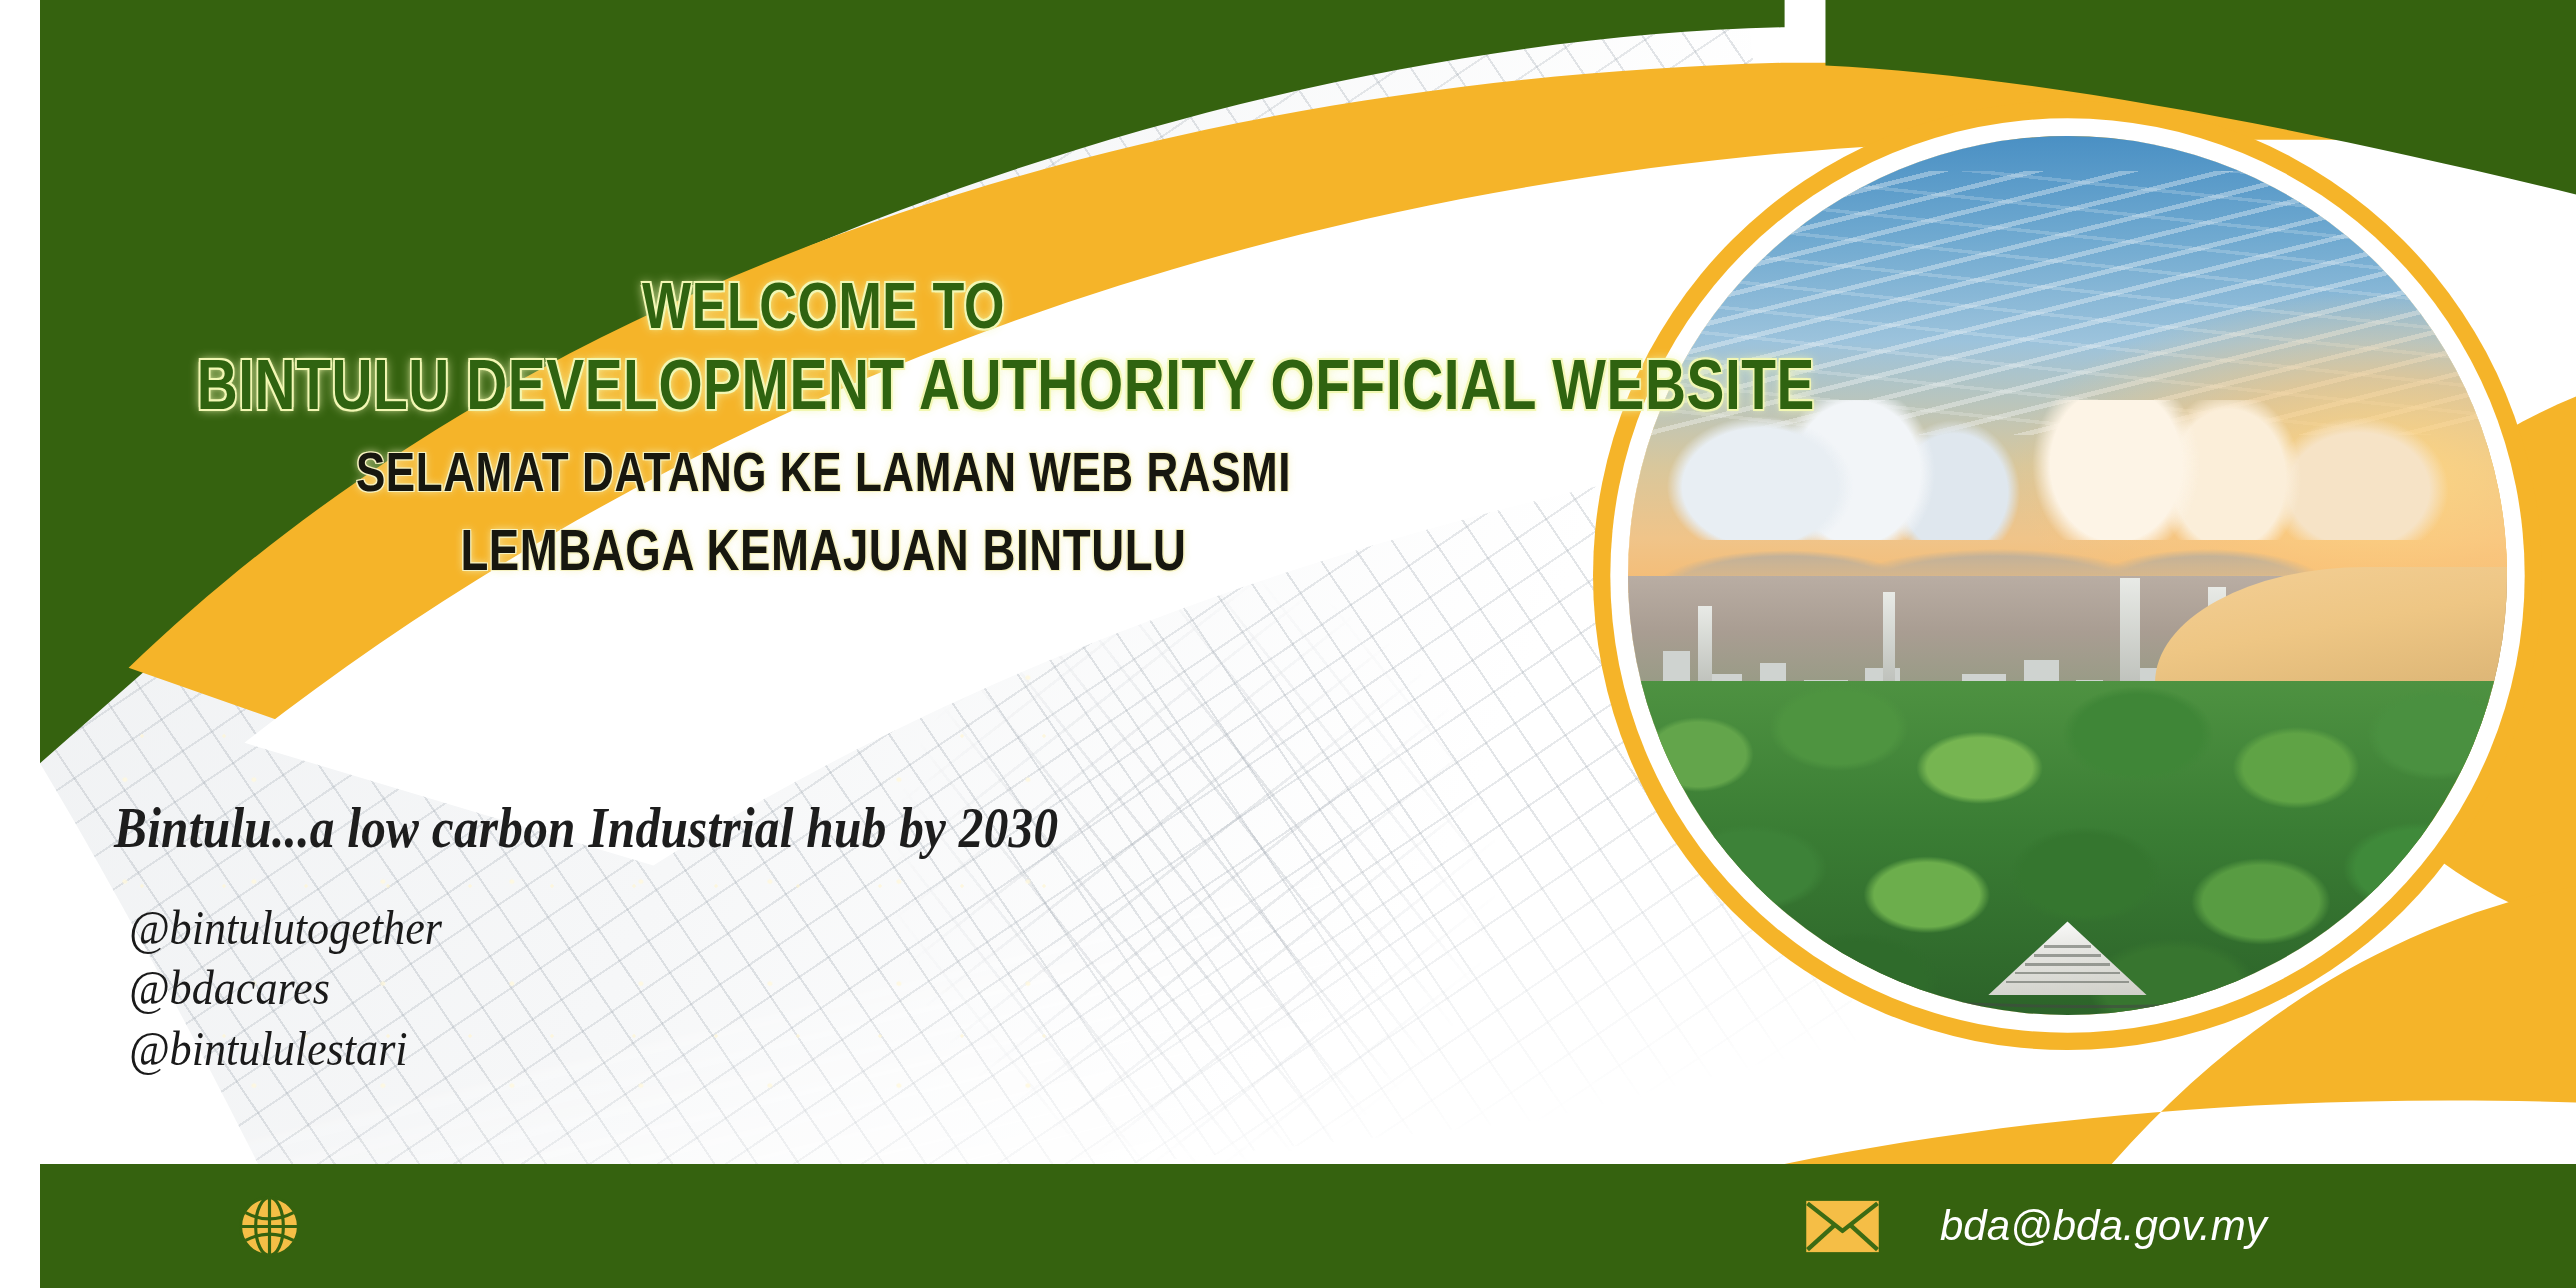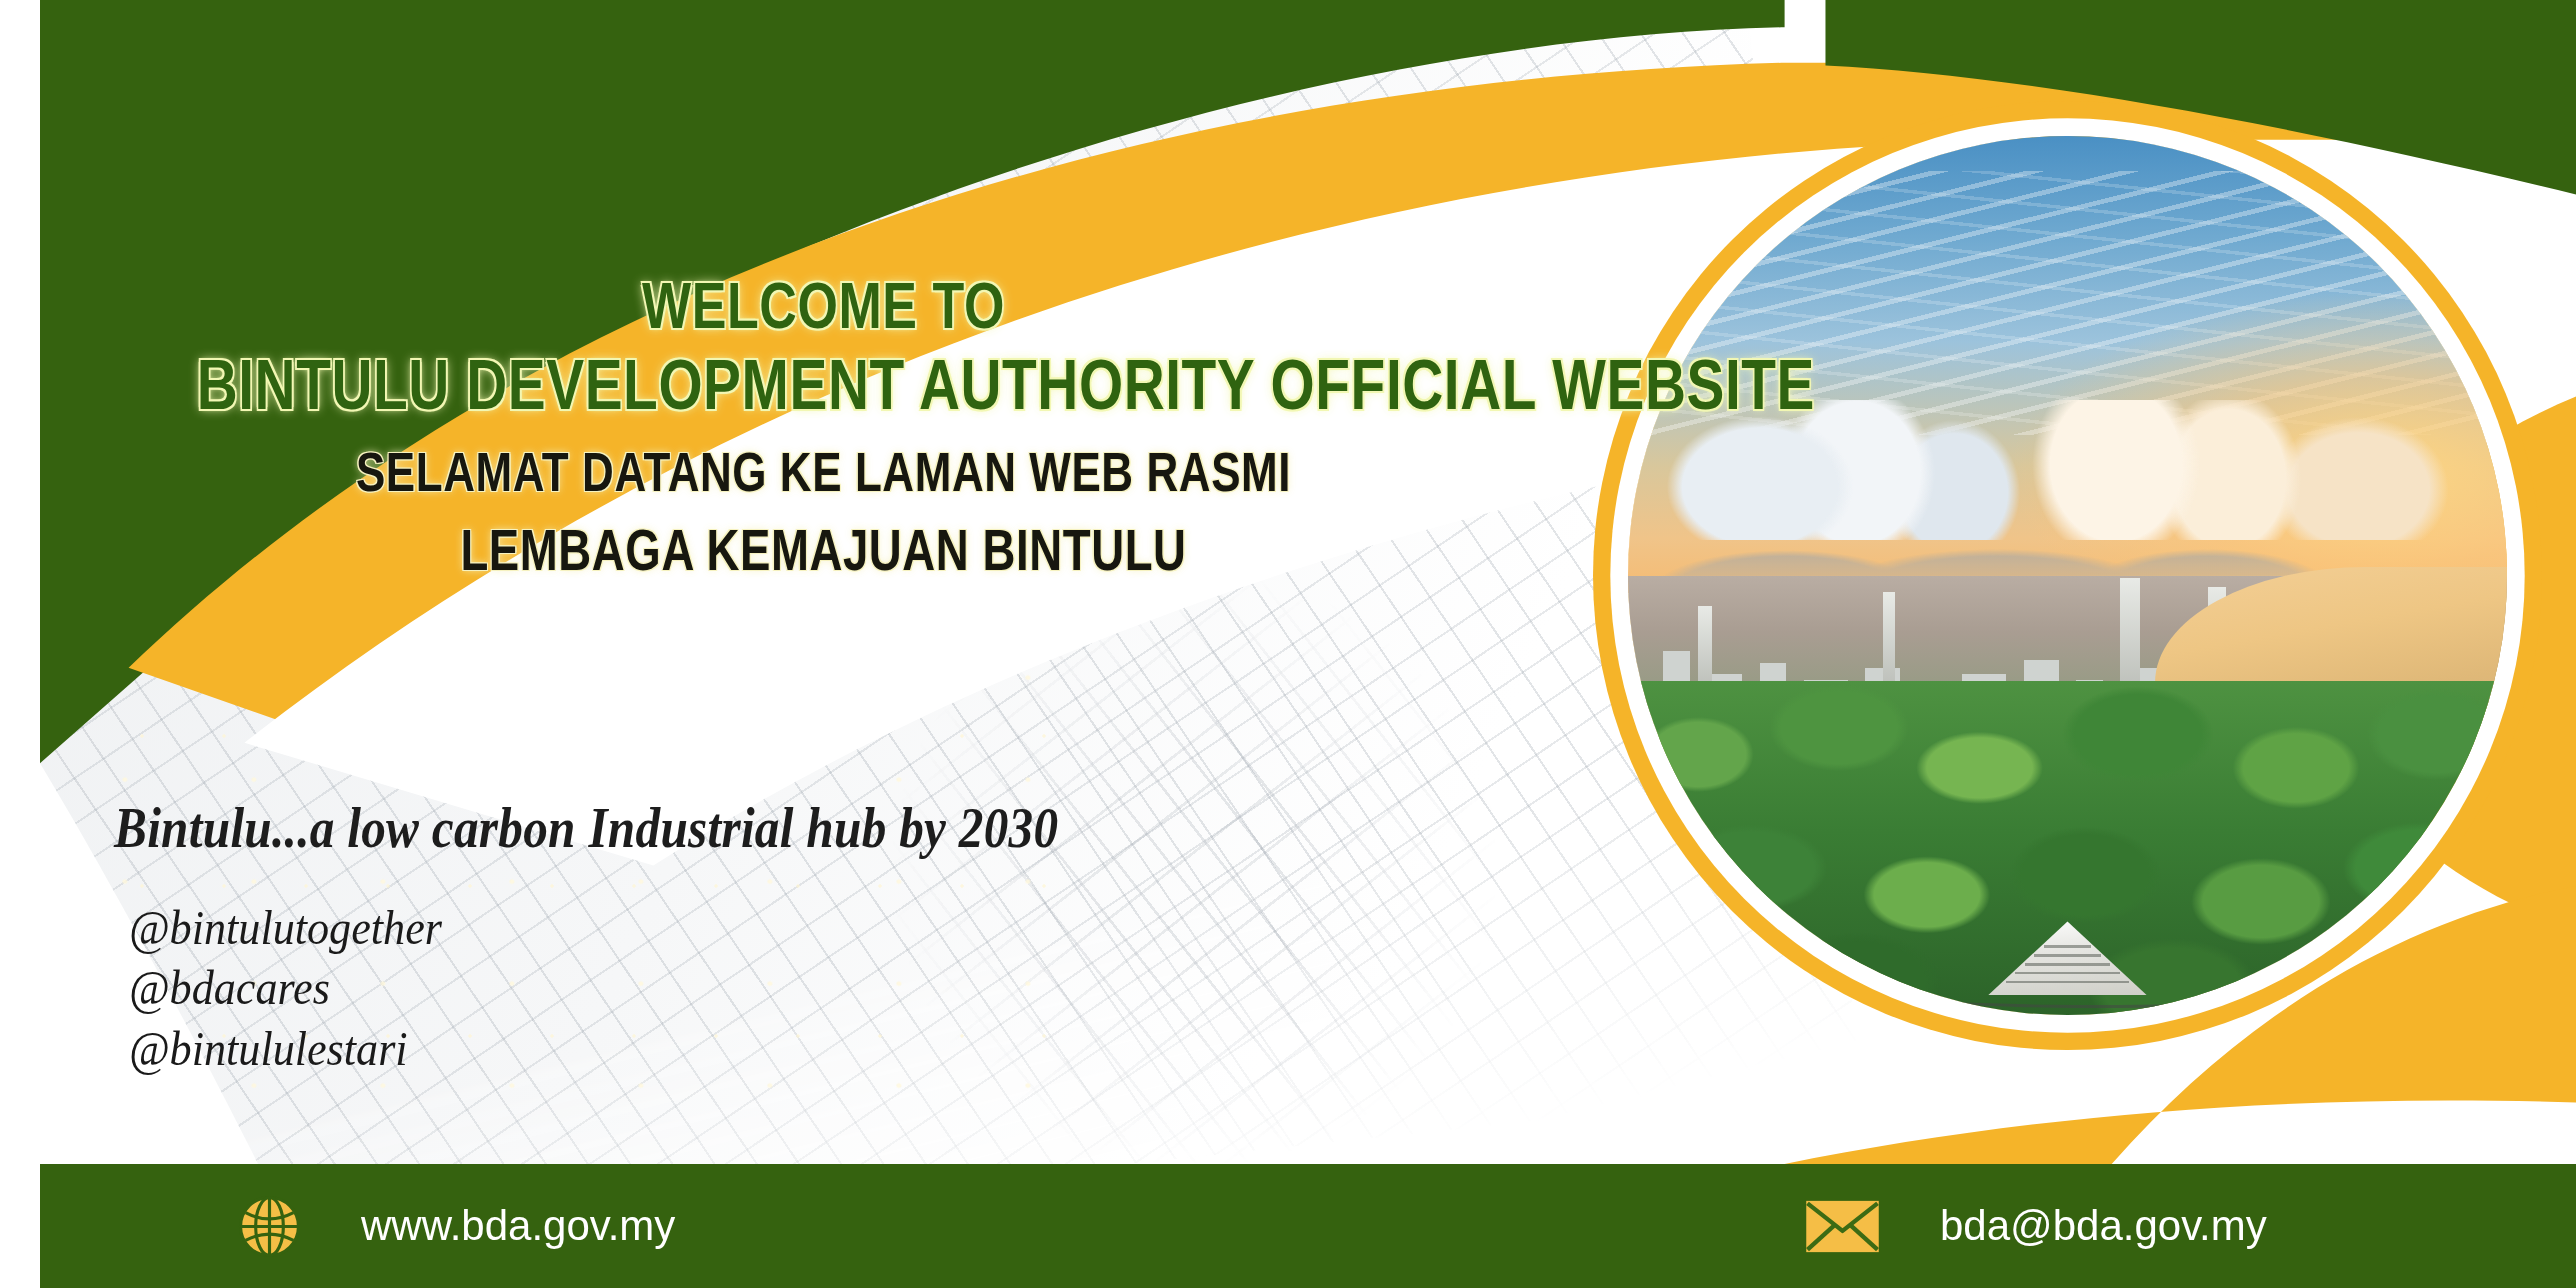--- a/index.html
+++ b/index.html
@@ -139,21 +139,21 @@
   .handle{
     font-family:"Liberation Serif",serif;font-style:italic;font-size:48px;color:#1a1a1a;
     line-height:1.26;transform:scaleX(.92);transform-origin:left center;white-space:nowrap;letter-spacing:0px;
   }
 
   
   .footer{position:absolute;left:0;bottom:0;width:2576px;height:124px;background:#35620F;
     display:flex;align-items:center;}
   .fitem{display:flex;align-items:center;position:absolute;}
   .fitem.web{left:198px;}
-  .fitem.mail{left:1765px;}
+  .fitem.mail{left:1765px;font-style:italic;}
   .ftext{font-family:"Liberation Sans",sans-serif;font-size:42px;color:#ffffff;
     margin-left:60px;white-space:nowrap;letter-spacing:0px;}
   .globe-icon{width:63px;height:63px;flex:0 0 auto;}
   .mail-icon{width:75px;height:55px;flex:0 0 auto;}
 </style>
 </head>
 <body>
 
 <div id="banner">
 
@@ -243,21 +243,20 @@
         <circle cx="50" cy="50" r="46" fill="#F5BE46"></circle>
         <g fill="none" stroke="#35620F" stroke-width="5">
           <circle cx="50" cy="50" r="46"></circle>
           <line x1="50" y1="4" x2="50" y2="96"></line>
           <line x1="4" y1="50" x2="96" y2="50"></line>
           <ellipse cx="50" cy="50" rx="22" ry="46"></ellipse>
           <path d="M12,28 Q50,48 88,28"></path>
           <path d="M12,72 Q50,52 88,72"></path>
         </g>
       </svg>
-      <span class="ftext">www.bda.gov.my</span>
     </div>
 
     <div class="fitem mail">
       <svg class="mail-icon" viewBox="0 0 120 86">
         <rect x="4" y="4" width="112" height="78" fill="#F5BE46" stroke="#F5BE46" stroke-width="4"></rect>
         <g fill="none" stroke="#3C6B14" stroke-width="7" stroke-linejoin="round">
           <polyline points="4,6 60,50 116,6"></polyline>
           <line x1="4" y1="80" x2="46" y2="42"></line>
           <line x1="116" y1="80" x2="74" y2="42"></line>
         </g>

